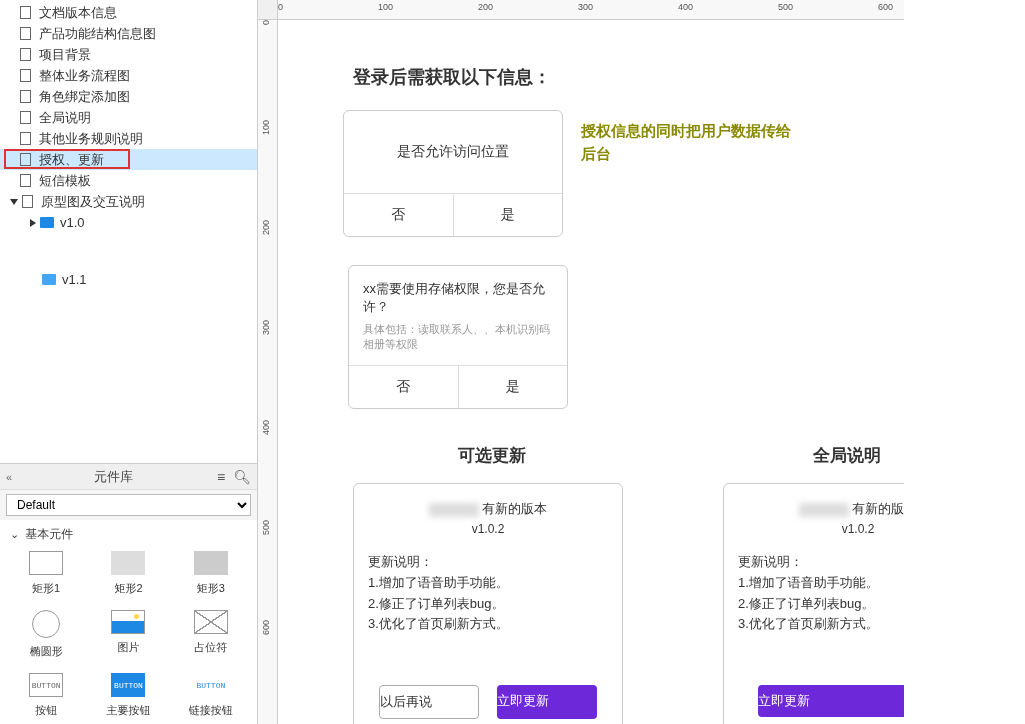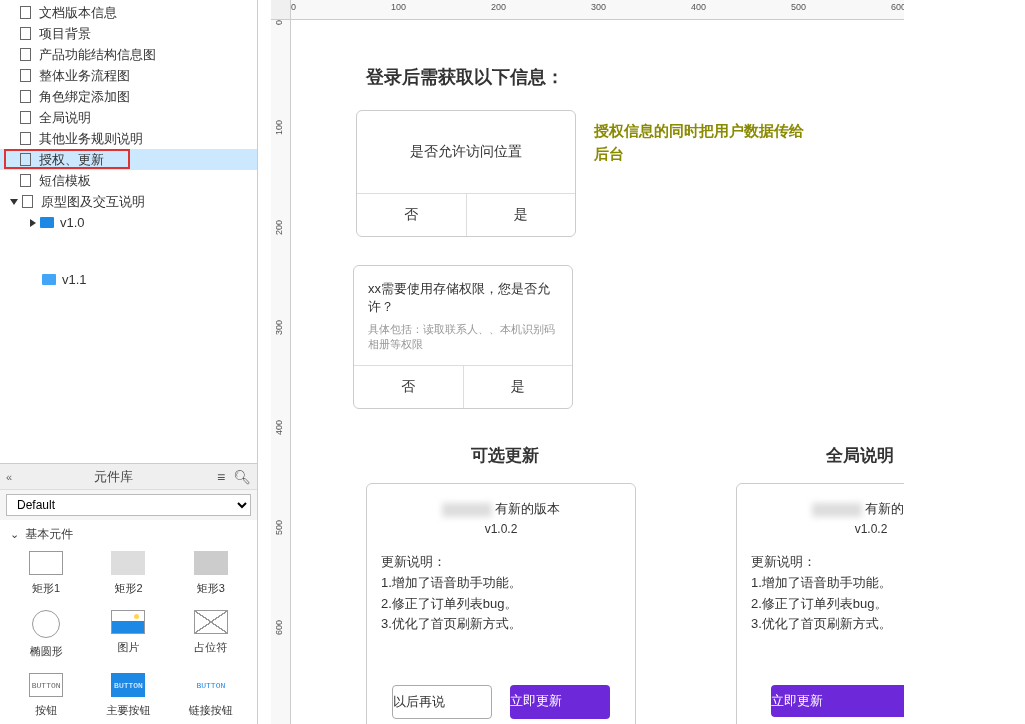--- a/index.html
+++ b/index.html
@@ -1,18 +1,18 @@
 <!DOCTYPE html>
 <html><head>
   <meta charset="utf-8">
   <style>
     * { box-sizing: border-box; margin: 0; padding: 0; }
     body { font-family: "Microsoft YaHei", Arial, sans-serif; font-size: 13px; color: #333; background: #fff; overflow: hidden; }
     
-    .app { display: flex; height: 724px; width: 904px; gap: 13px; }
+    .app { display: flex; height: 724px; width: 904px; }
     
     
     .sidebar { width: 258px; border-right: 1px solid #ccc; display: flex; flex-direction: column; background: #fff; }
     
     .tree { flex: 0 0 auto; padding-top: 2px; }
     .tree-item { display: flex; align-items: center; height: 21px; padding-left: 20px; cursor: pointer; font-size: 13px; }
     .tree-item.selected { background: #cce8ff; }
     .tree-item .doc-icon { width: 11px; height: 13px; border: 1px solid #666; margin-right: 8px; flex-shrink: 0; }
     .tree-item.folder { padding-left: 10px; }
     .tree-item .tri { width: 0; height: 0; margin-right: 4px; }
@@ -70,21 +70,21 @@
     
     .dlg { position:absolute; border:1px solid #ccc; border-radius:6px; background:#fff; }
     .dlg1 { left:65px; top:90px; width:220px; }
     .dlg-body { padding: 32px 10px; text-align:center; font-size:14px; }
     .dlg-actions { display:flex; border-top:1px solid #ddd; }
     .dlg-actions .act { flex:1; text-align:center; padding:12px 0; font-size:14px; cursor:pointer; }
     .dlg-actions .act + .act { border-left:1px solid #ddd; }
     
     .annotation { position:absolute; left:303px; top:100px; font-size:15px; color:#8a8a00; font-weight:600; width:220px; line-height:1.5; }
     
-    .dlg2 { left:62px; top:245px; width:220px; }
+    .dlg2 { left:70px; top:245px; width:220px; }
     .dlg2 .body2 { padding:14px 14px 12px; }
     .dlg2 .q { font-size:13px; color:#333; margin-bottom:6px; }
     .dlg2 .sub { font-size:11px; color:#999; line-height:1.4; }
     
     .sec-title { position:absolute; font-size:17px; font-weight:600; }
     .sec1 { left:180px; top:424px; }
     .sec2 { left:535px; top:424px; }
     
     .update-card { position:absolute; width:270px; border:1px solid #ccc; border-radius:6px; padding:16px 14px 14px; top:463px; }
     .uc1 { left:75px; }
@@ -104,25 +104,25 @@
 
 <div class="app">
   <div class="sidebar">
     <div class="tree">
       <div class="tree-item">
           <span class="doc-icon"></span>
           <span>文档版本信息</span>
         </div>
       <div class="tree-item">
           <span class="doc-icon"></span>
+          <span>产品功能结构信息图</span>
+        </div>
+      <div class="tree-item">
+          <span class="doc-icon"></span>
           <span>项目背景</span>
-        </div>
-      <div class="tree-item">
-          <span class="doc-icon"></span>
-          <span>产品功能结构信息图</span>
         </div>
       <div class="tree-item">
           <span class="doc-icon"></span>
           <span>整体业务流程图</span>
         </div>
       <div class="tree-item">
           <span class="doc-icon"></span>
           <span>角色绑定添加图</span>
         </div>
       <div class="tree-item">

